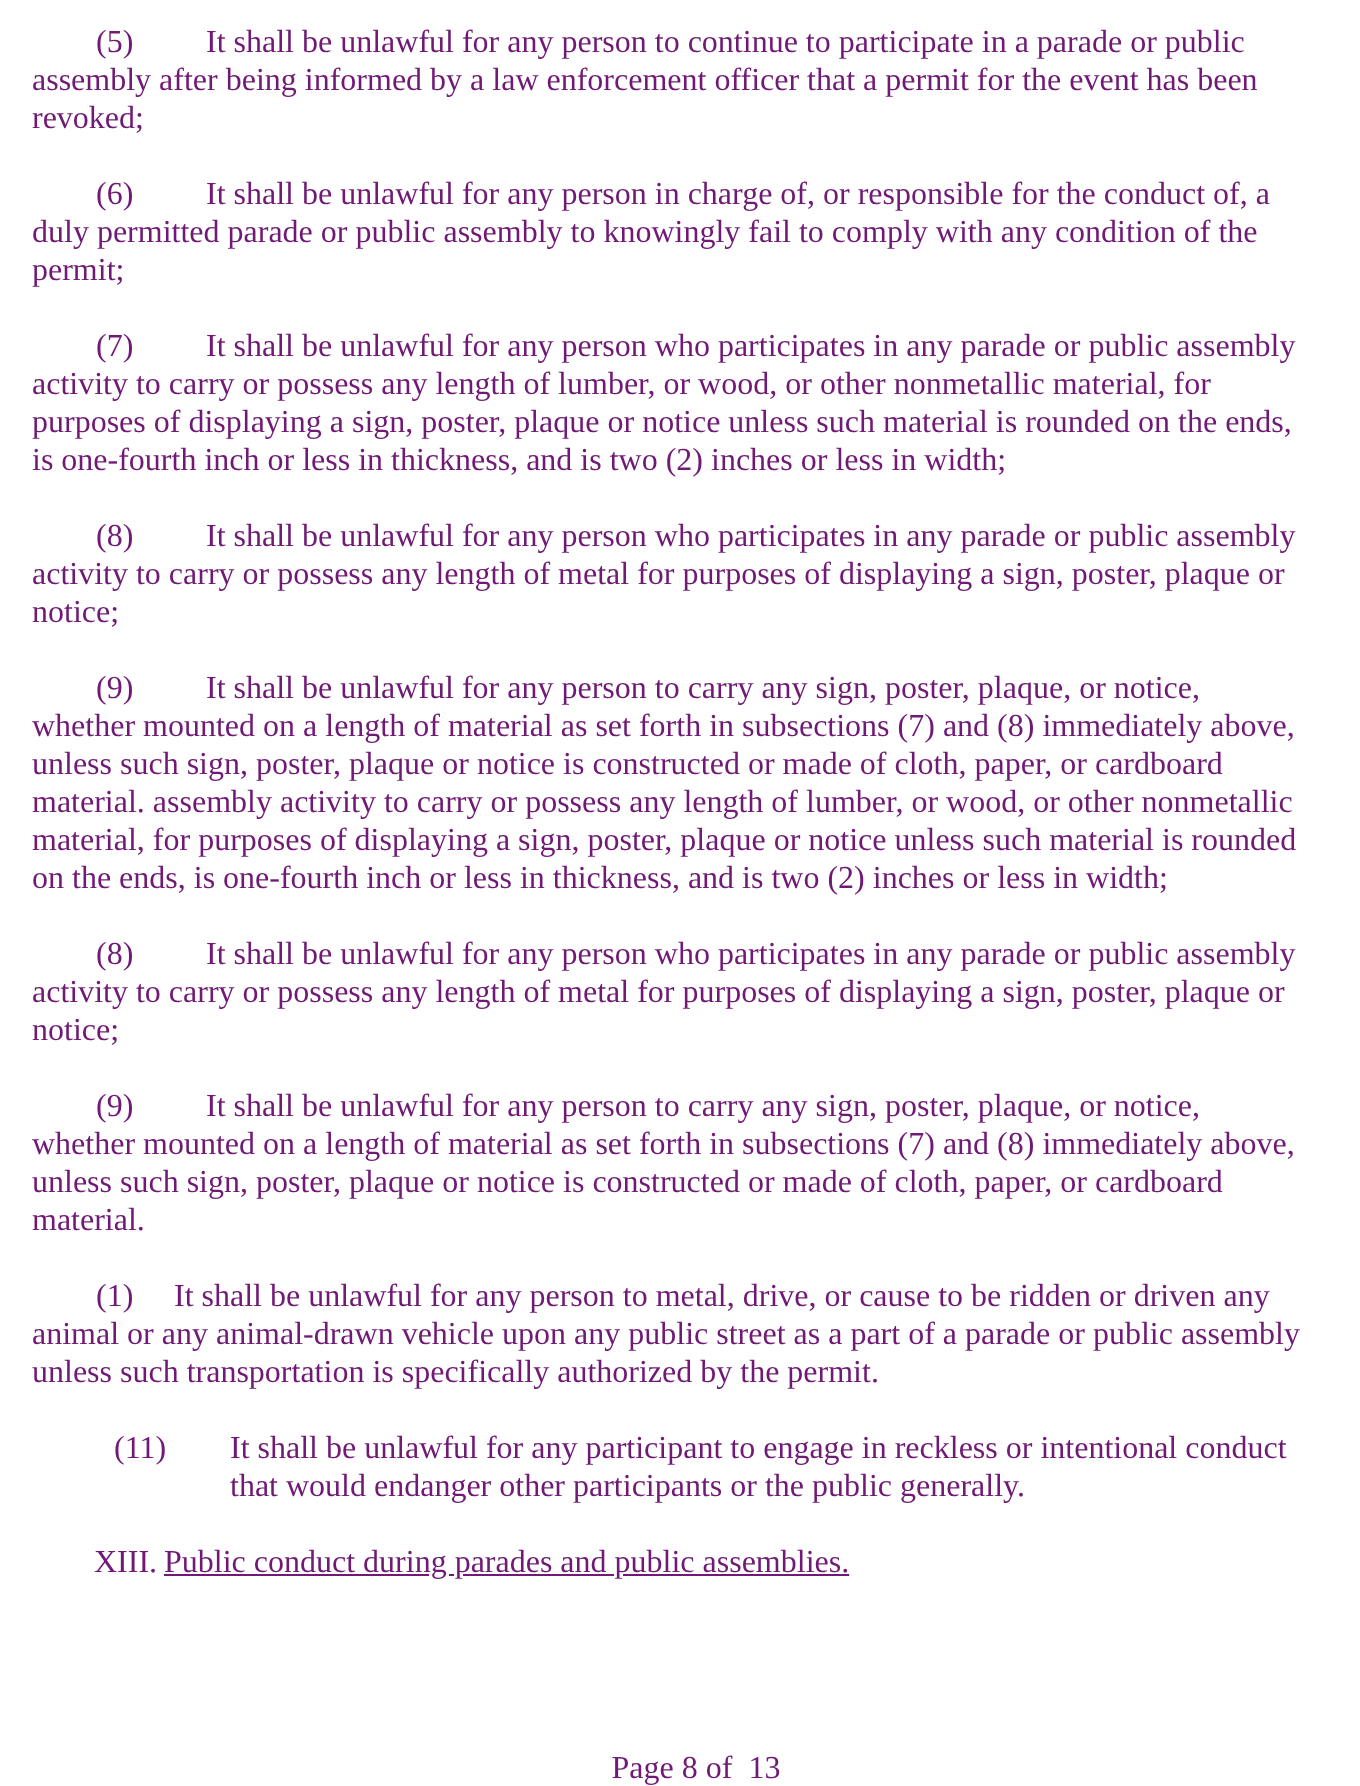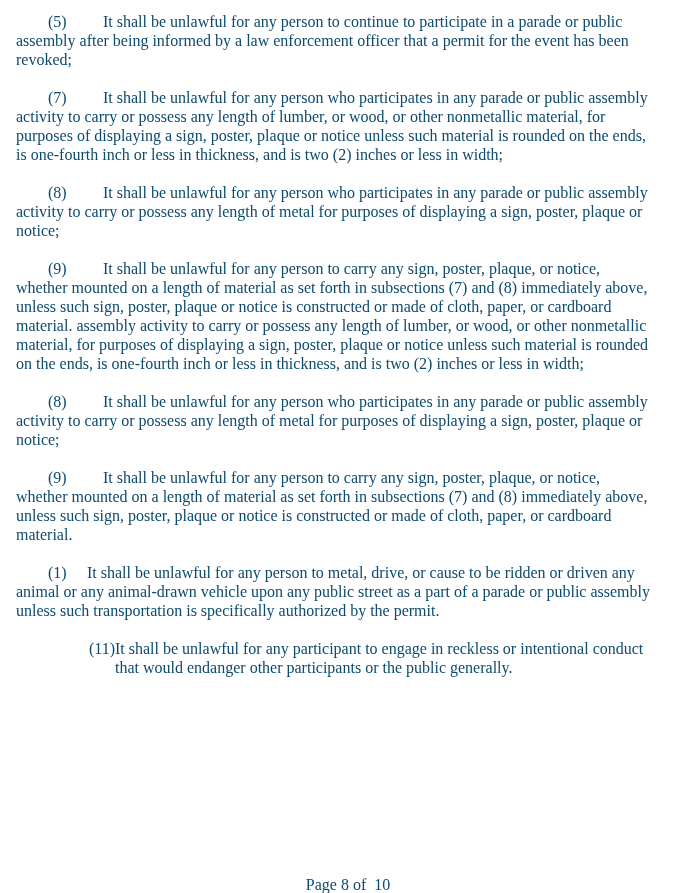--- a/index.html
+++ b/index.html
@@ -4,42 +4,42 @@
 <style>
   html, body { margin: 0; padding: 0; background: #ffffff; }
   .page {
     position: relative;
     width: 680px;
     height: 893px;
     background: #ffffff;
     font-family: "Liberation Serif", serif;
     font-size: 16px;
     line-height: 19px;
-    color: #0c4a6e;
+    color: #701a75;
     box-sizing: border-box;
     padding-top: 12px;
     overflow: hidden;
   }
   .para {
     margin: 0 28px 19px 16px;
     text-indent: 32px;
     text-align: left;
   }
   .para .pnum {
     display: inline-block;
     text-indent: 0;
     width: 55px;
   }
   .para.narrow-tab .pnum { width: 39px; }
   .para.hanging {
     margin-left: 115px;
     margin-right: 26px;
     text-indent: -58px;
   }
-  .para.hanging .pnum { width: 58px; text-align: right; }
+  .para.hanging .pnum { width: 58px; }
   .heading {
     margin: 0 28px 0 47px;
     text-indent: 0;
   }
   .heading .hnum {
     display: inline-block;
     width: 35px;
   }
   .heading .htitle { text-decoration: underline; }
   .footer {
@@ -51,33 +51,35 @@
     white-space: pre;
   }
 </style>
 </head>
 <body>
 
 <div class="page">
   <div id="paragraphs">
   <p class="para"><span class="pnum">(5)</span><span class="ptext">It shall be unlawful for any person to continue to participate in a parade or public assembly after being informed by a law enforcement officer that a permit for the event has been revoked;</span></p>
 
+  <p class="para"><span class="pnum">(6)</span><span class="ptext">It shall be unlawful for any person in charge of, or responsible for the conduct of, a duly permitted parade or public assembly to knowingly fail to comply with any condition of the permit;</span></p>
 
   <p class="para"><span class="pnum">(7)</span><span class="ptext">It shall be unlawful for any person who participates in any parade or public assembly activity to carry or possess any length of lumber, or wood, or other nonmetallic material, for purposes of displaying a sign, poster, plaque or notice unless such material is rounded on the ends, is one-fourth inch or less in thickness, and is two (2) inches or less in width;</span></p>
 
   <p class="para"><span class="pnum">(8)</span><span class="ptext">It shall be unlawful for any person who participates in any parade or public assembly activity to carry or possess any length of metal for purposes of displaying a sign, poster, plaque or notice;</span></p>
 
   <p class="para"><span class="pnum">(9)</span><span class="ptext">It shall be unlawful for any person to carry any sign, poster, plaque, or notice, whether mounted on a length of material as set forth in subsections (7) and (8) immediately above, unless such sign, poster, plaque or notice is constructed or made of cloth, paper, or cardboard material. assembly activity to carry or possess any length of lumber, or wood, or other nonmetallic material, for purposes of displaying a sign, poster, plaque or notice unless such material is rounded on the ends, is one-fourth inch or less in thickness, and is two (2) inches or less in width;</span></p>
 
   <p class="para"><span class="pnum">(8)</span><span class="ptext">It shall be unlawful for any person who participates in any parade or public assembly activity to carry or possess any length of metal for purposes of displaying a sign, poster, plaque or notice;</span></p>
 
   <p class="para"><span class="pnum">(9)</span><span class="ptext">It shall be unlawful for any person to carry any sign, poster, plaque, or notice, whether mounted on a length of material as set forth in subsections (7) and (8) immediately above, unless such sign, poster, plaque or notice is constructed or made of cloth, paper, or cardboard material.</span></p>
 
   <p class="para narrow-tab"><span class="pnum">(1)</span><span class="ptext">It shall be unlawful for any person to metal, drive, or cause to be ridden or driven any animal or any animal-drawn vehicle upon any public street as a part of a parade or public assembly unless such transportation is specifically authorized by the permit.</span></p>
 
   <p class="para hanging"><span class="pnum">(11)</span><span class="ptext">It shall be unlawful for any participant to engage in reckless or intentional conduct that would endanger other participants or the public generally.</span></p>
 </div>
 
+  <p class="heading"><span class="hnum">XIII.</span><span class="htitle">Public conduct during parades and public assemblies.</span></p>
 
   <div class="footer">
-    <span>Page 8 of  10</span>
+    <span>Page 8 of  13</span>
   </div>
 </div>
 
 </body></html>

